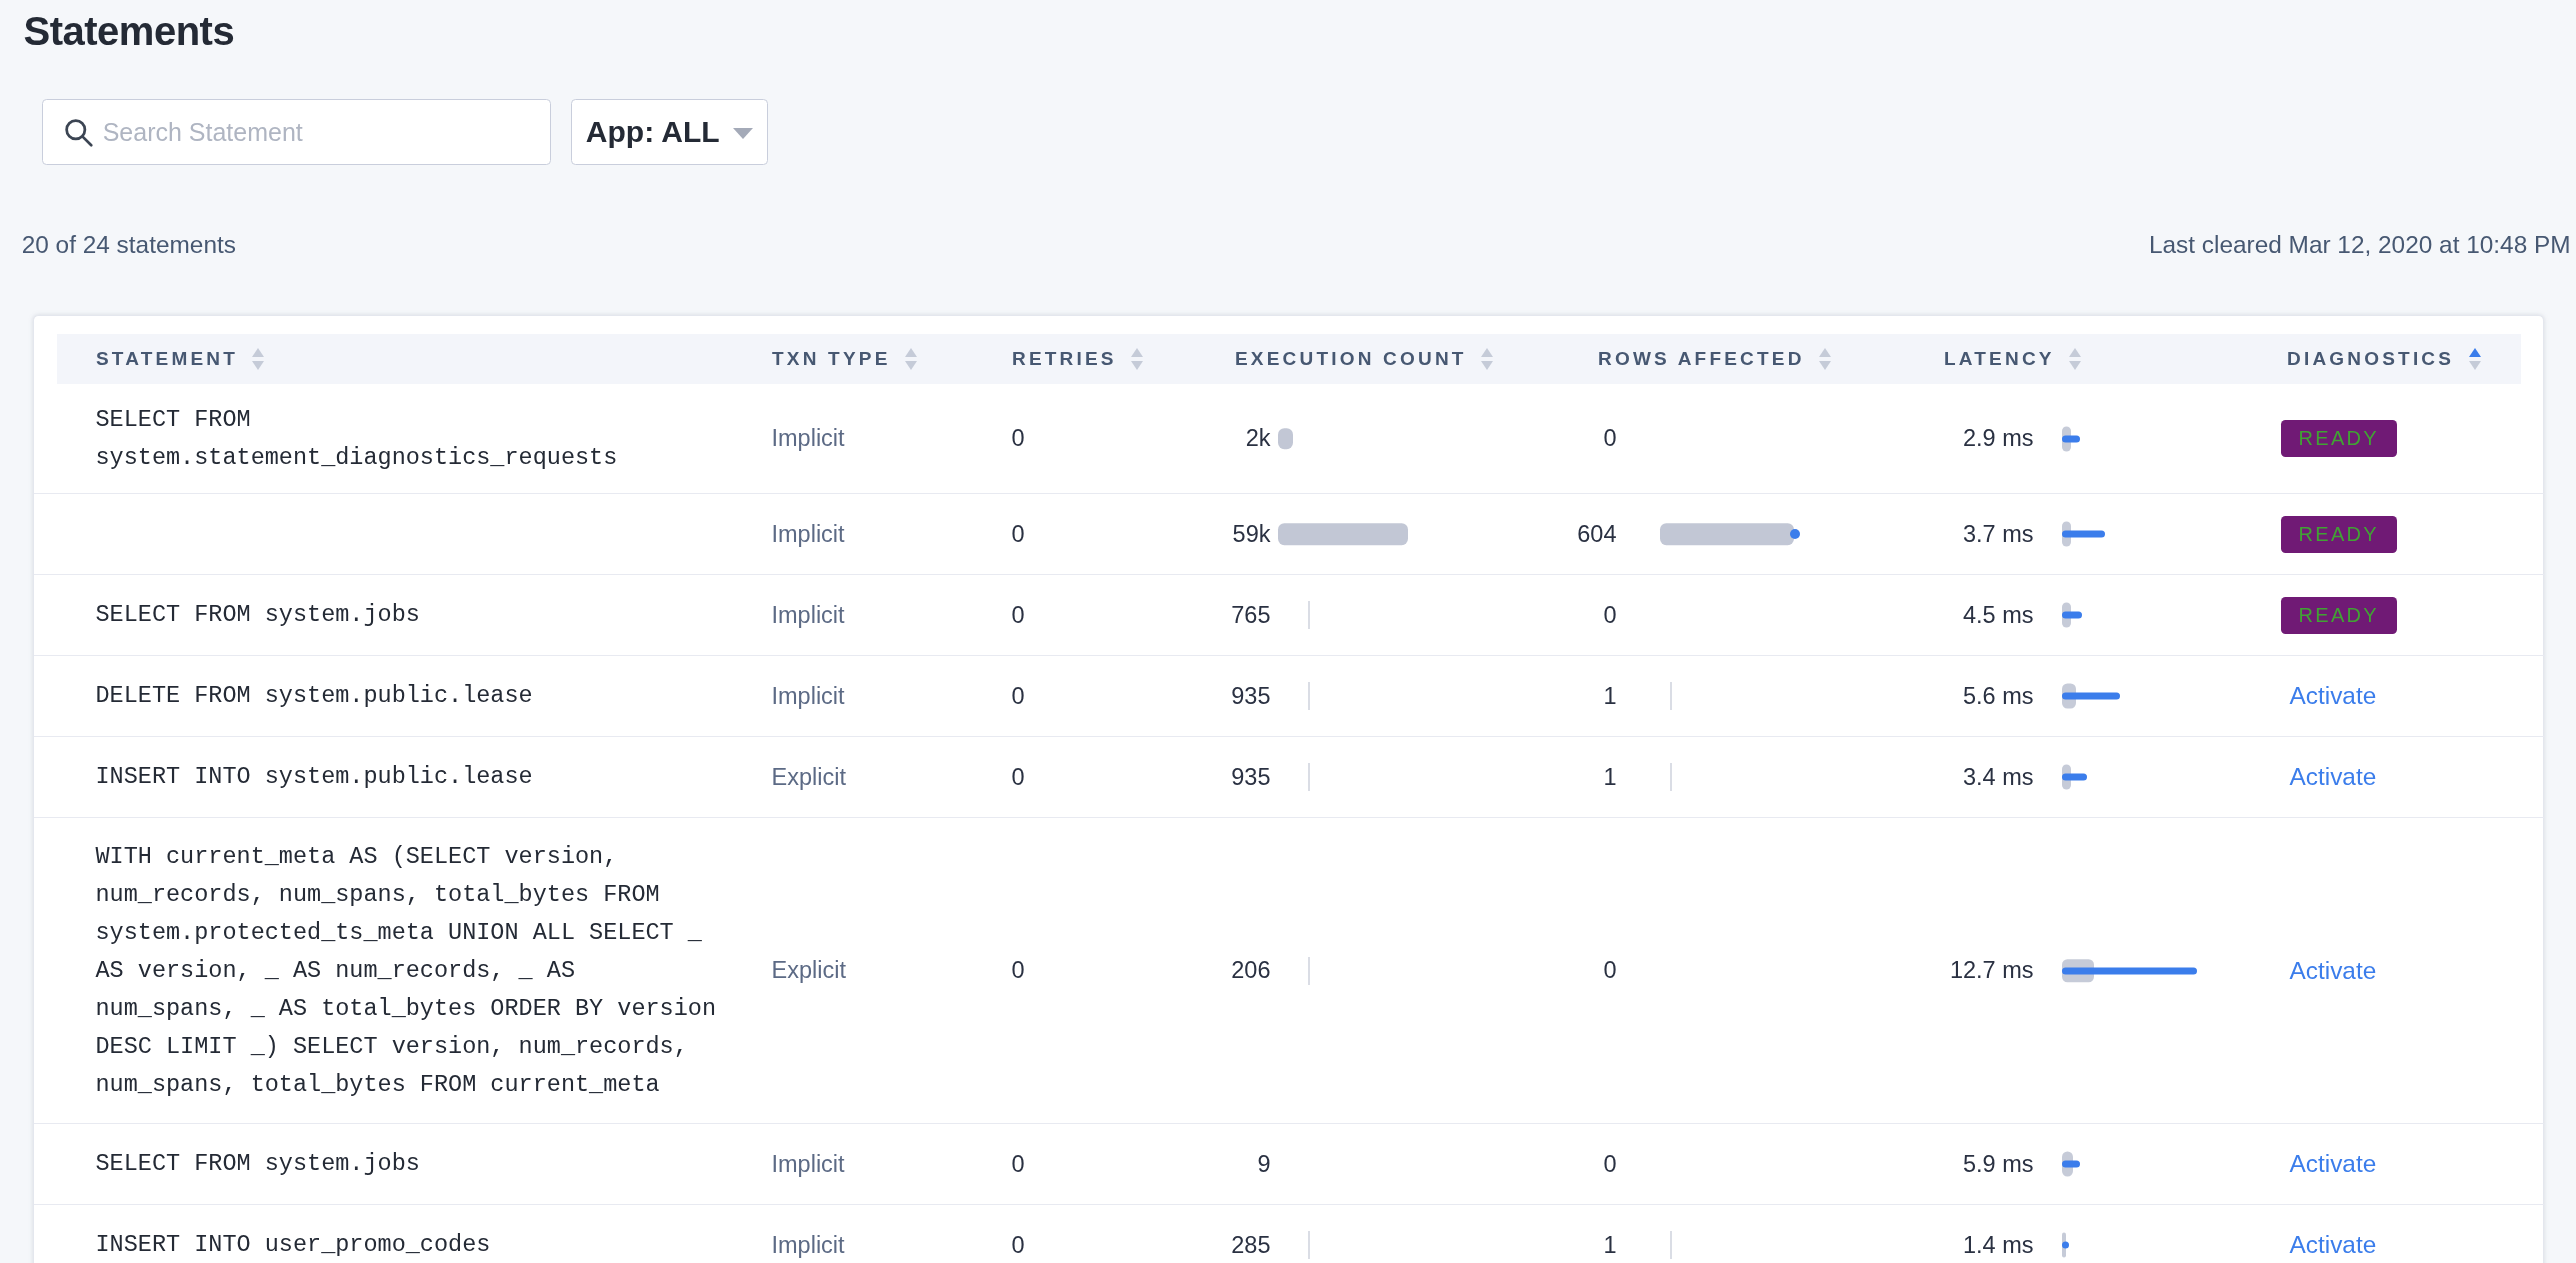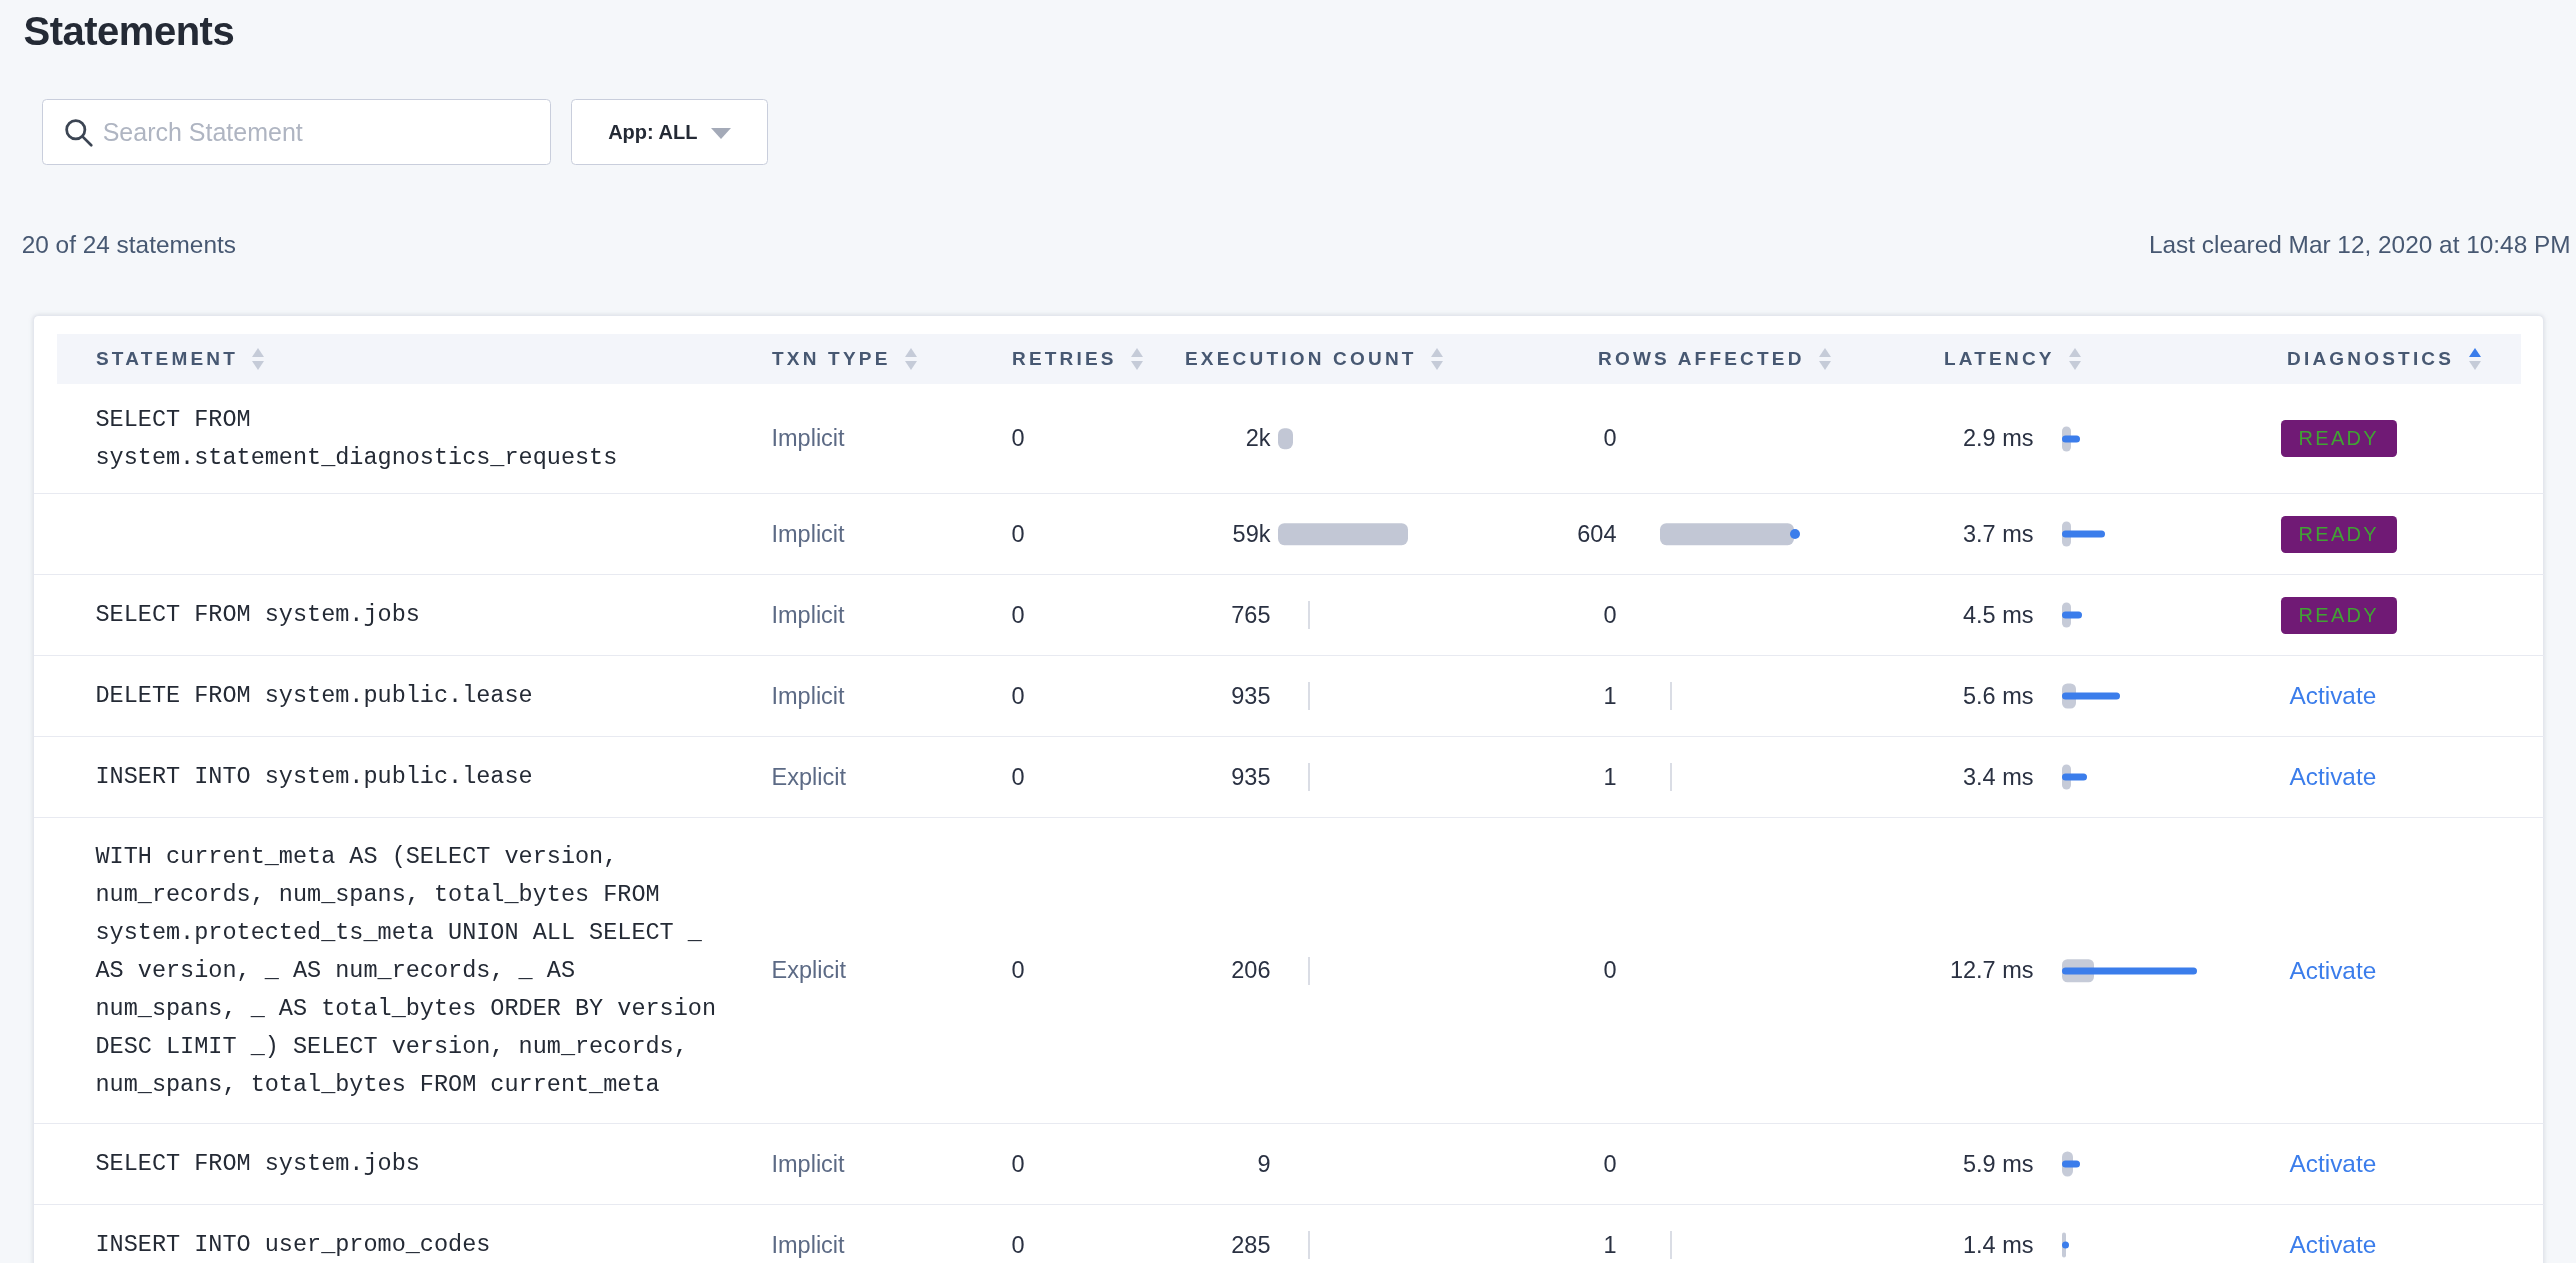--- a/index.html
+++ b/index.html
@@ -24,21 +24,21 @@
     font-family:"Liberation Sans", sans-serif;
   }
   .search-wrap input::placeholder { color:#AFB5C2; }
   .search-icon { position:absolute; left:21.7px; top:18px; width:31px; height:31px; }
   .app-filter {
     position:absolute; left:571px; top:99px; width:197px; height:66px;
     background:#FFFFFF; border:0.9px solid #C9CEDC; border-radius:4.5px;
     display:flex; align-items:center; justify-content:center; gap:13.5px;
     cursor:pointer;
   }
-  .app-filter-label { font-size:20px; font-weight:700; color:#242A35; }
+  .app-filter-label { font-size:30px; font-weight:700; color:#242A35; }
   .caret-down {
     width:0; height:0;
     border-left:10px solid transparent; border-right:10px solid transparent;
     border-top:11.7px solid #A4AAB8; margin-top:2.7px;
   }
   .results-count { position:absolute; left:21.7px; top:231px; font-size:24.4px; color:#475872; }
   .last-cleared  { position:absolute; right:5.4px; top:231px; font-size:24.4px; color:#475872; }
 
   
   .card {
@@ -60,21 +60,21 @@
     white-space:nowrap;
   }
   .sort-arrows { display:flex; flex-direction:column; gap:4.5px; align-items:center; }
   .tri-up   { width:0; height:0; border-left:6.3px solid transparent; border-right:6.3px solid transparent; border-bottom:9px solid #C5CBD8; }
   .tri-down { width:0; height:0; border-left:6.3px solid transparent; border-right:6.3px solid transparent; border-top:9px solid #C5CBD8; }
   .tri-up.active   { border-bottom-color:#3B7DEB; }
 
   .h-statement { left:39px; }
   .h-txn       { left:715px; }
   .h-retries   { left:955px; }
-  .h-exec      { left:1128px; }
+  .h-exec      { left:1178px; }
   .h-rows      { left:1541px;text-align:right; }
   .h-latency   { left:1887px; }
   .h-diag      { left:2230px; }
 
   .rows { position:absolute; left:0; top:68px; width:2511px; }
   .trow { position:relative; width:100%; border-bottom:1.8px solid #E8EAF1; }
   .cell { position:absolute; top:0; height:100%; display:flex; align-items:center; }
   .num  { justify-content:flex-end; font-size:23.5px; color:#2A3142; }
 
   .c-stmt      { left:62px;  width:623px; }

